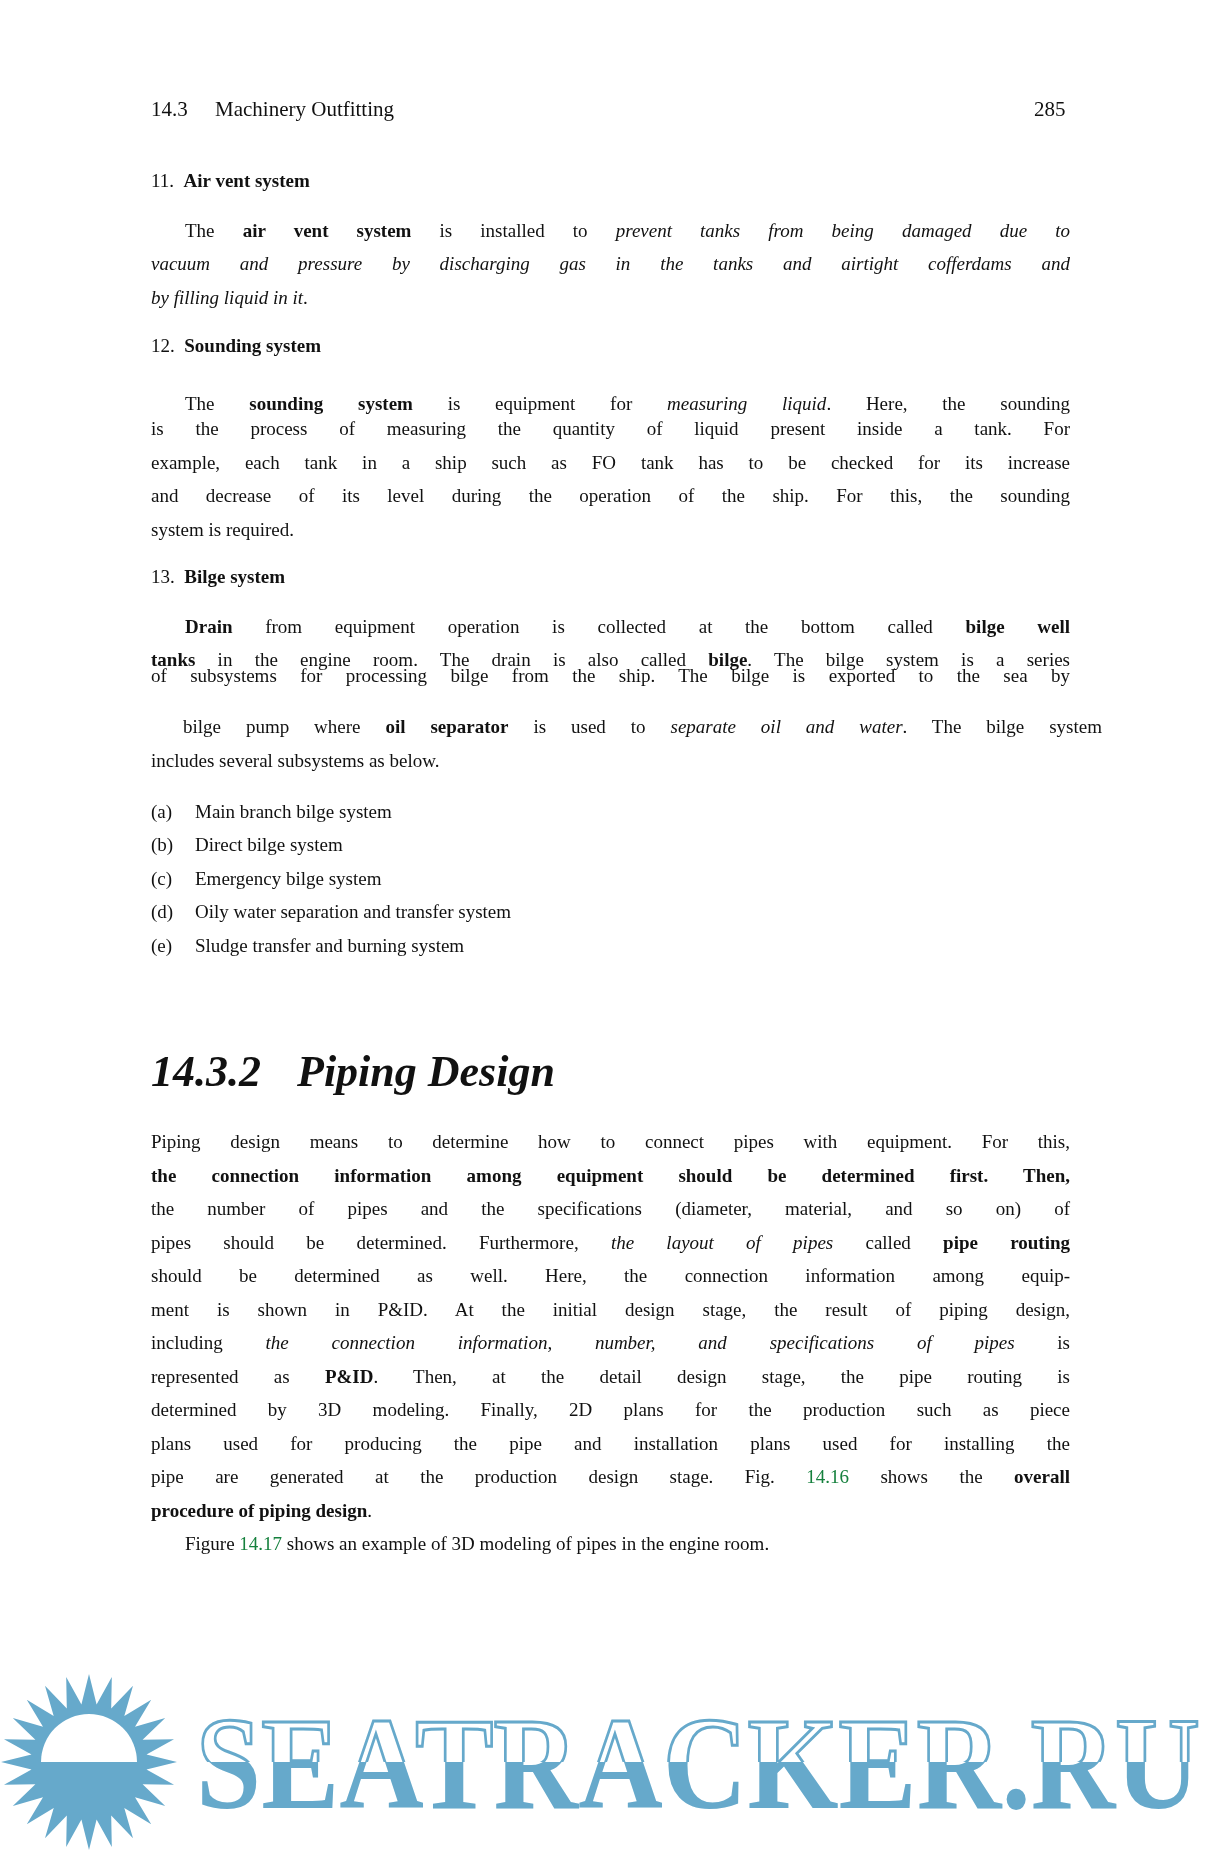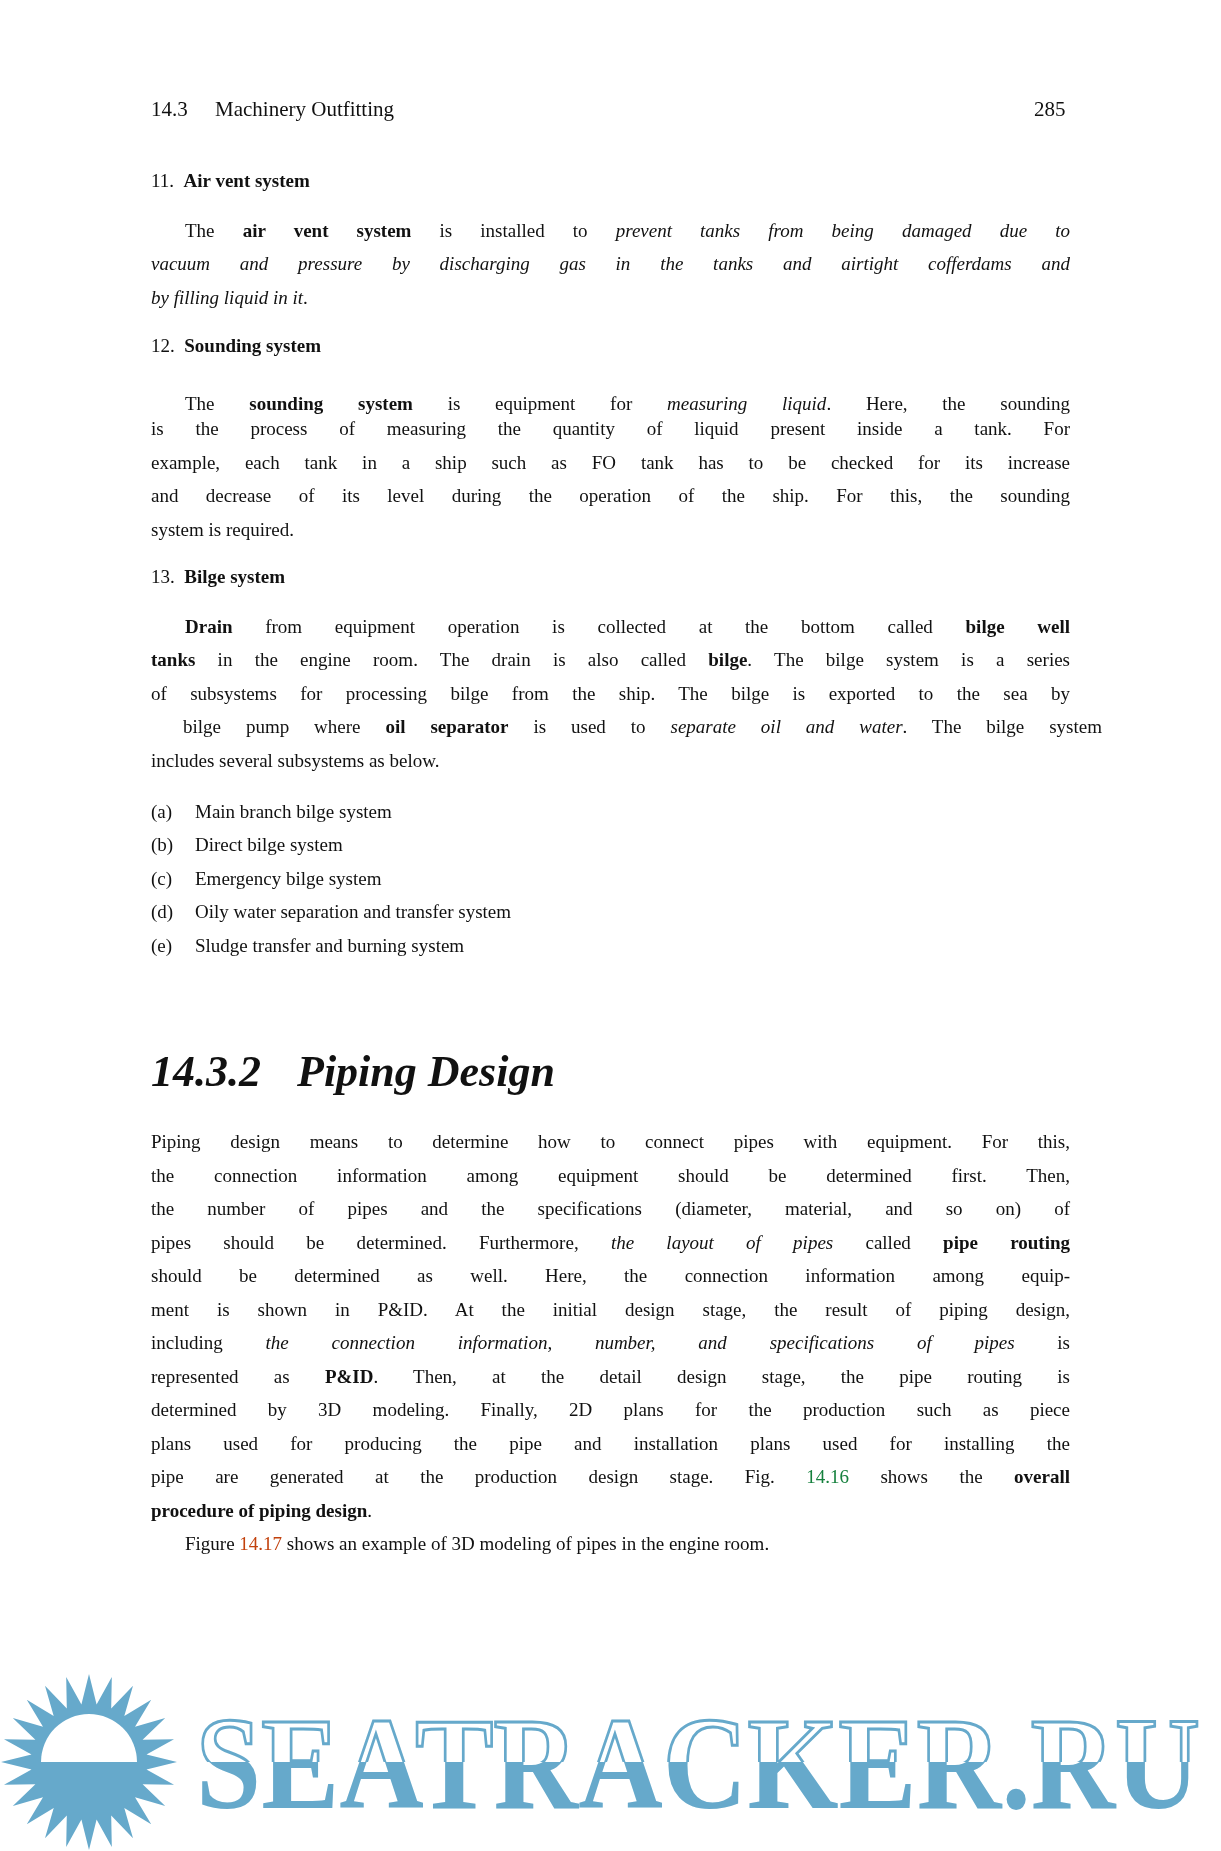--- a/index.html
+++ b/index.html
@@ -37,47 +37,47 @@
 <div class="ln just" style="top:419px;">is the process of measuring the quantity of liquid present inside a tank. For</div>
 <div class="ln just" style="top:453px;">example, each tank in a ship such as FO tank has to be checked for its increase</div>
 <div class="ln just" style="top:486px;">and decrease of its level during the operation of the ship. For this, the sounding</div>
 <div class="ln" style="top:520px;">system is required.</div>
 
 <div class="ln" style="top:567px;">
   <span>13.</span>&nbsp;&nbsp;<b>Bilge system</b>
 </div>
 <div class="ln just ind" style="top:617px;"><b>Drain</b> from equipment operation is collected at the bottom called <b>bilge well</b></div>
 <div class="ln just" style="top:650px;"><b>tanks</b> in the engine room. The drain is also called <b>bilge</b>. The bilge system is a series</div>
-<div class="ln just" style="top:684px;">of subsystems for processing bilge from the ship. The bilge is exported to the sea by</div>
+<div class="ln just" style="top:666px;">of subsystems for processing bilge from the ship. The bilge is exported to the sea by</div>
 <div class="ln just" style="top:717px;margin-left:32px;">bilge pump where <b>oil separator</b> is used to <i>separate oil and water</i>. The bilge system</div>
 <div class="ln" style="top:751px;">includes several subsystems as below.</div>
 
 <div class="ln" style="top:802px;"><span class="lst-label">(a)</span><span>Main branch bilge system</span></div>
 <div class="ln" style="top:835px;"><span class="lst-label">(b)</span><span>Direct bilge system</span></div>
 <div class="ln" style="top:869px;"><span class="lst-label">(c)</span><span>Emergency bilge system</span></div>
 <div class="ln" style="top:902px;"><span class="lst-label">(d)</span><span>Oily water separation and transfer system</span></div>
 <div class="ln" style="top:936px;"><span class="lst-label">(e)</span><span>Sludge transfer and burning system</span></div>
 
 <div class="sec" style="top:1050px;">
   <span>14.3.2</span><span style="display:inline-block;width:36px;"></span><span>Piping Design</span>
 </div>
 
 <div class="ln just" style="top:1132px;">Piping design means to determine how to connect pipes with equipment. For this,</div>
-<div class="ln just" style="top:1166px;">the connection information among equipment should be determined first. Then,</div>
+<div class="ln just" style="top:1166px;font-weight:bold;">the connection information among equipment should be determined first. Then,</div>
 <div class="ln just" style="top:1199px;">the number of pipes and the specifications (diameter, material, and so on) of</div>
 <div class="ln just" style="top:1233px;">pipes should be determined. Furthermore, <i>the layout of pipes</i> called <b>pipe routing</b></div>
 <div class="ln just" style="top:1266px;">should be determined as well. Here, the connection information among equip-</div>
 <div class="ln just" style="top:1300px;">ment is shown in P&amp;ID. At the initial design stage, the result of piping design,</div>
 <div class="ln just" style="top:1333px;">including <i>the connection information, number, and specifications of pipes</i> is</div>
 <div class="ln just" style="top:1367px;">represented as <b>P&amp;ID</b>. Then, at the detail design stage, the pipe routing is</div>
 <div class="ln just" style="top:1400px;">determined by 3D modeling. Finally, 2D plans for the production such as piece</div>
 <div class="ln just" style="top:1434px;">plans used for producing the pipe and installation plans used for installing the</div>
 <div class="ln just" style="top:1467px;">pipe are generated at the production design stage. Fig. <span class="link" style="color: #15803d;">14.16</span> shows the <b>overall</b></div>
 <div class="ln" style="top:1501px;"><b>procedure of piping design</b>.</div>
-<div class="ln ind" style="top:1534px;">Figure <span class="link" style="color: #c2410c; margin-top: 13px;">14.17</span> shows an example of 3D modeling of pipes in the engine room.</div>
+<div class="ln ind" style="top:1534px;">Figure <span class="link" style="color: #15803d; margin-top: 13px;">14.17</span> shows an example of 3D modeling of pipes in the engine room.</div>
 
 <svg class="wm" viewBox="0 1670 1221 181" width="1221" height="181">
   <defs>
     <clipPath id="upperHalf">
         <rect x="0" y="1670" width="1221" height="92"></rect>
       </clipPath>
     <clipPath id="lowerHalf">
         <rect x="0" y="1762" width="1221" height="100"></rect>
       </clipPath>
   </defs>

